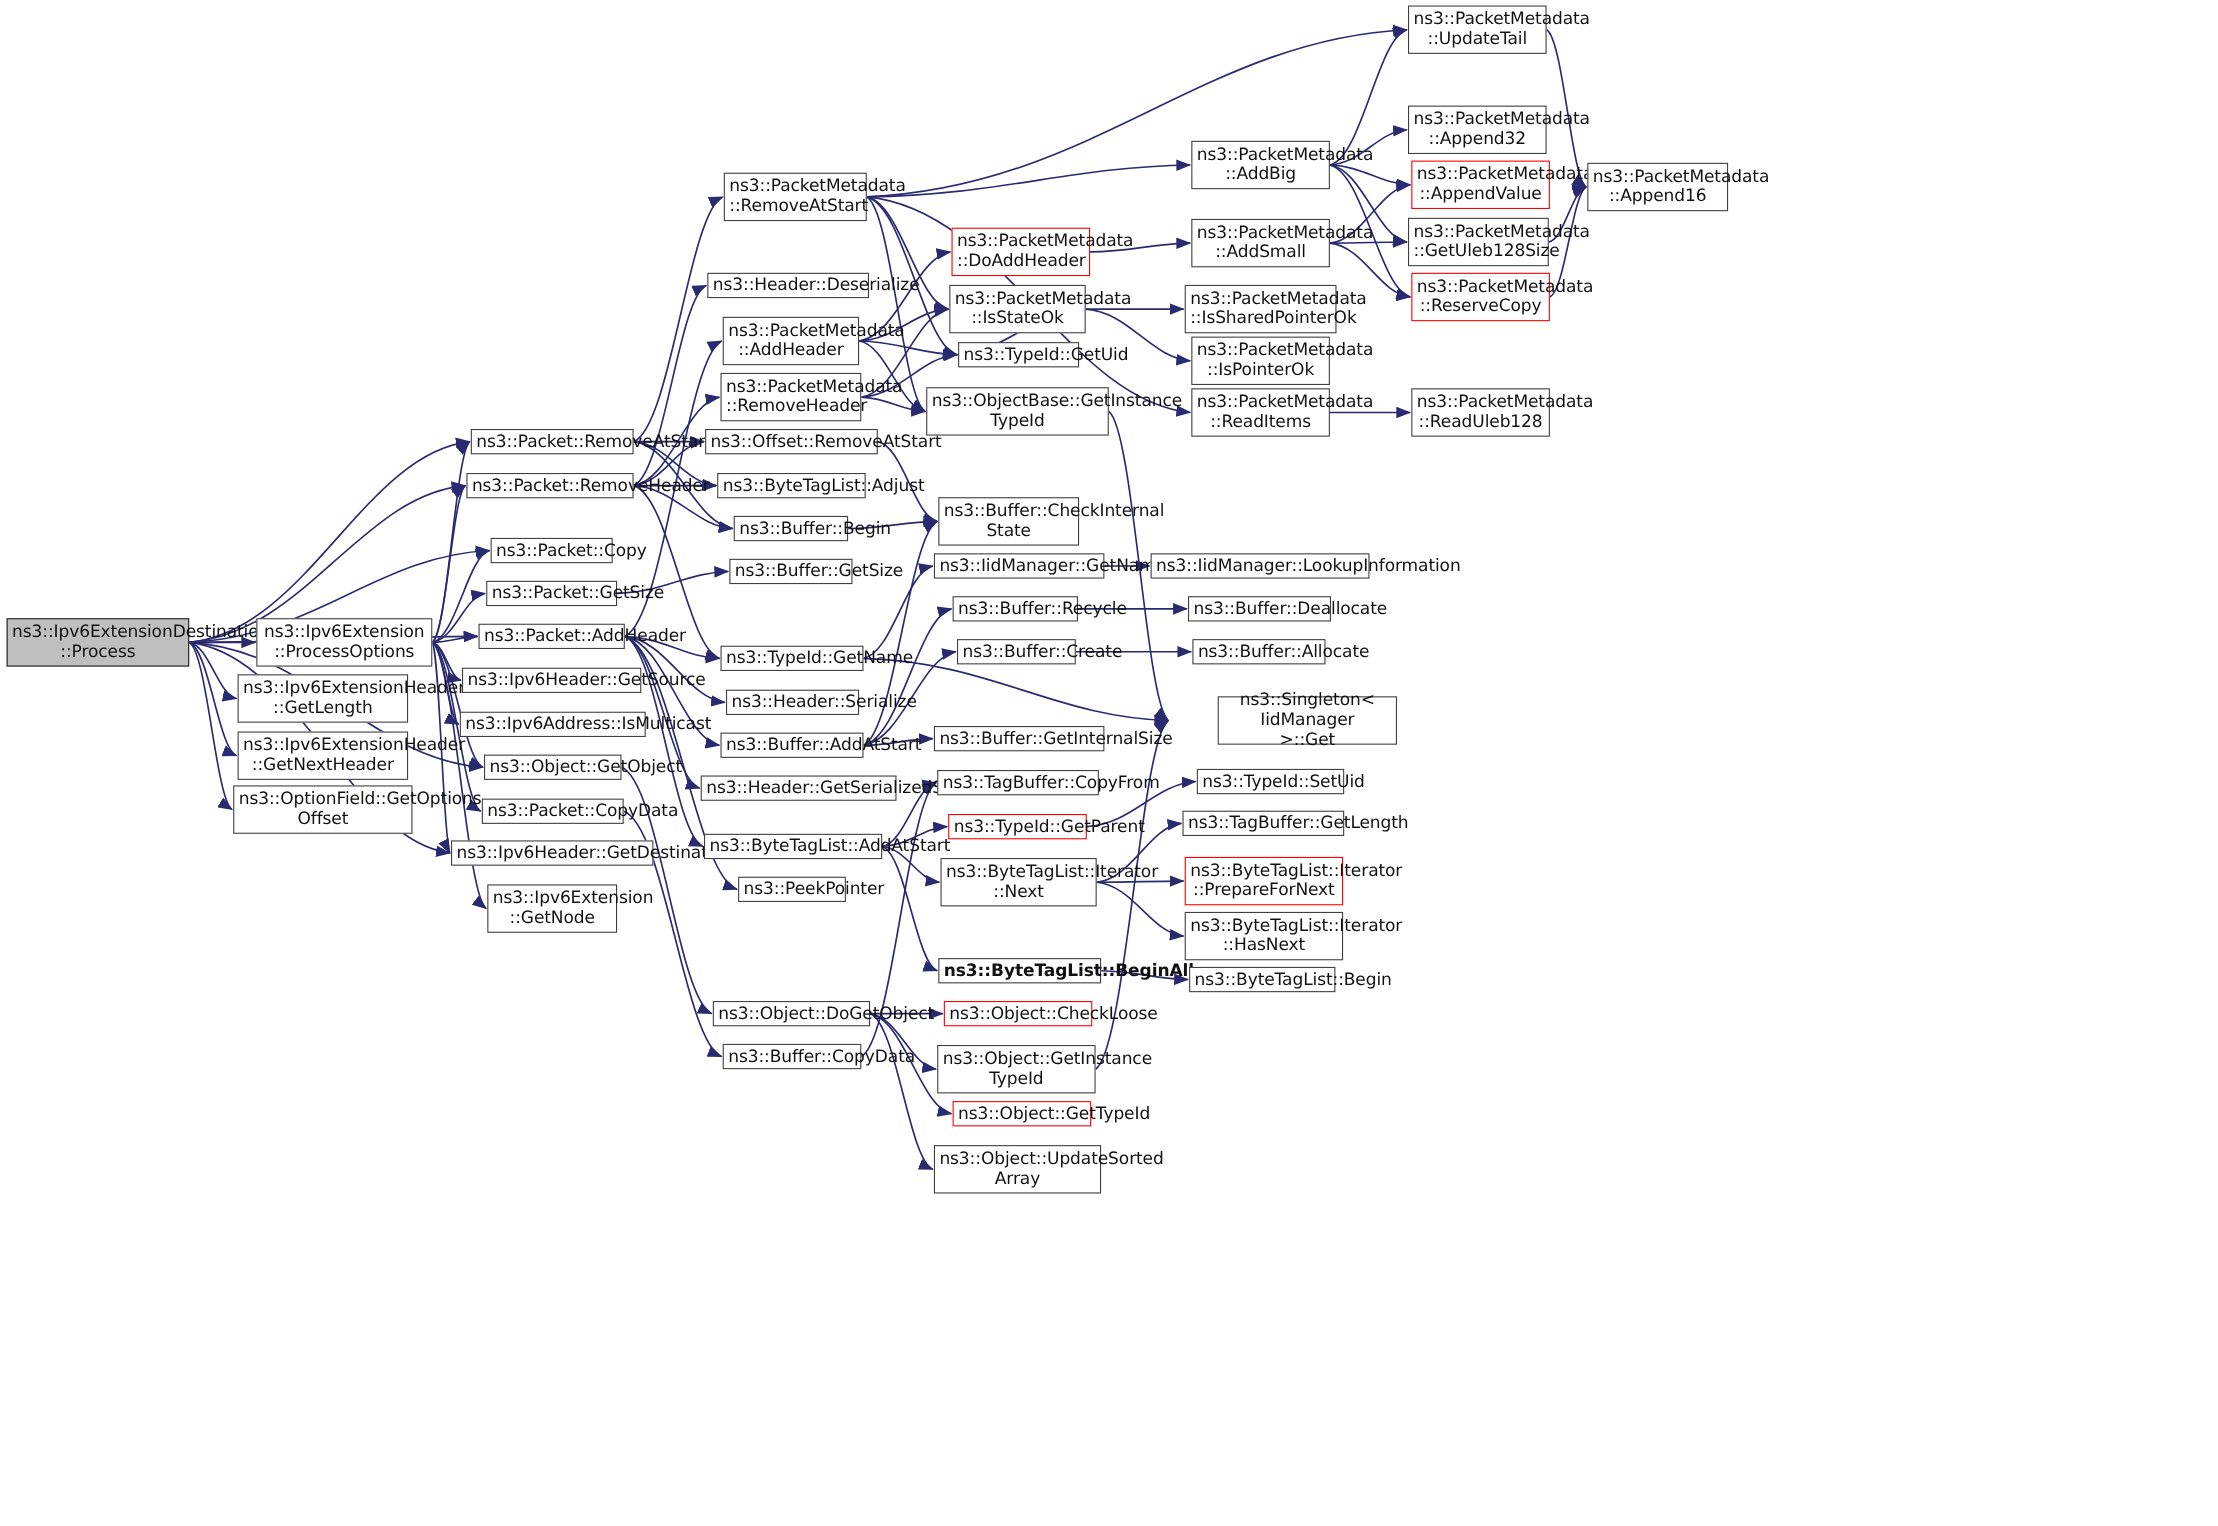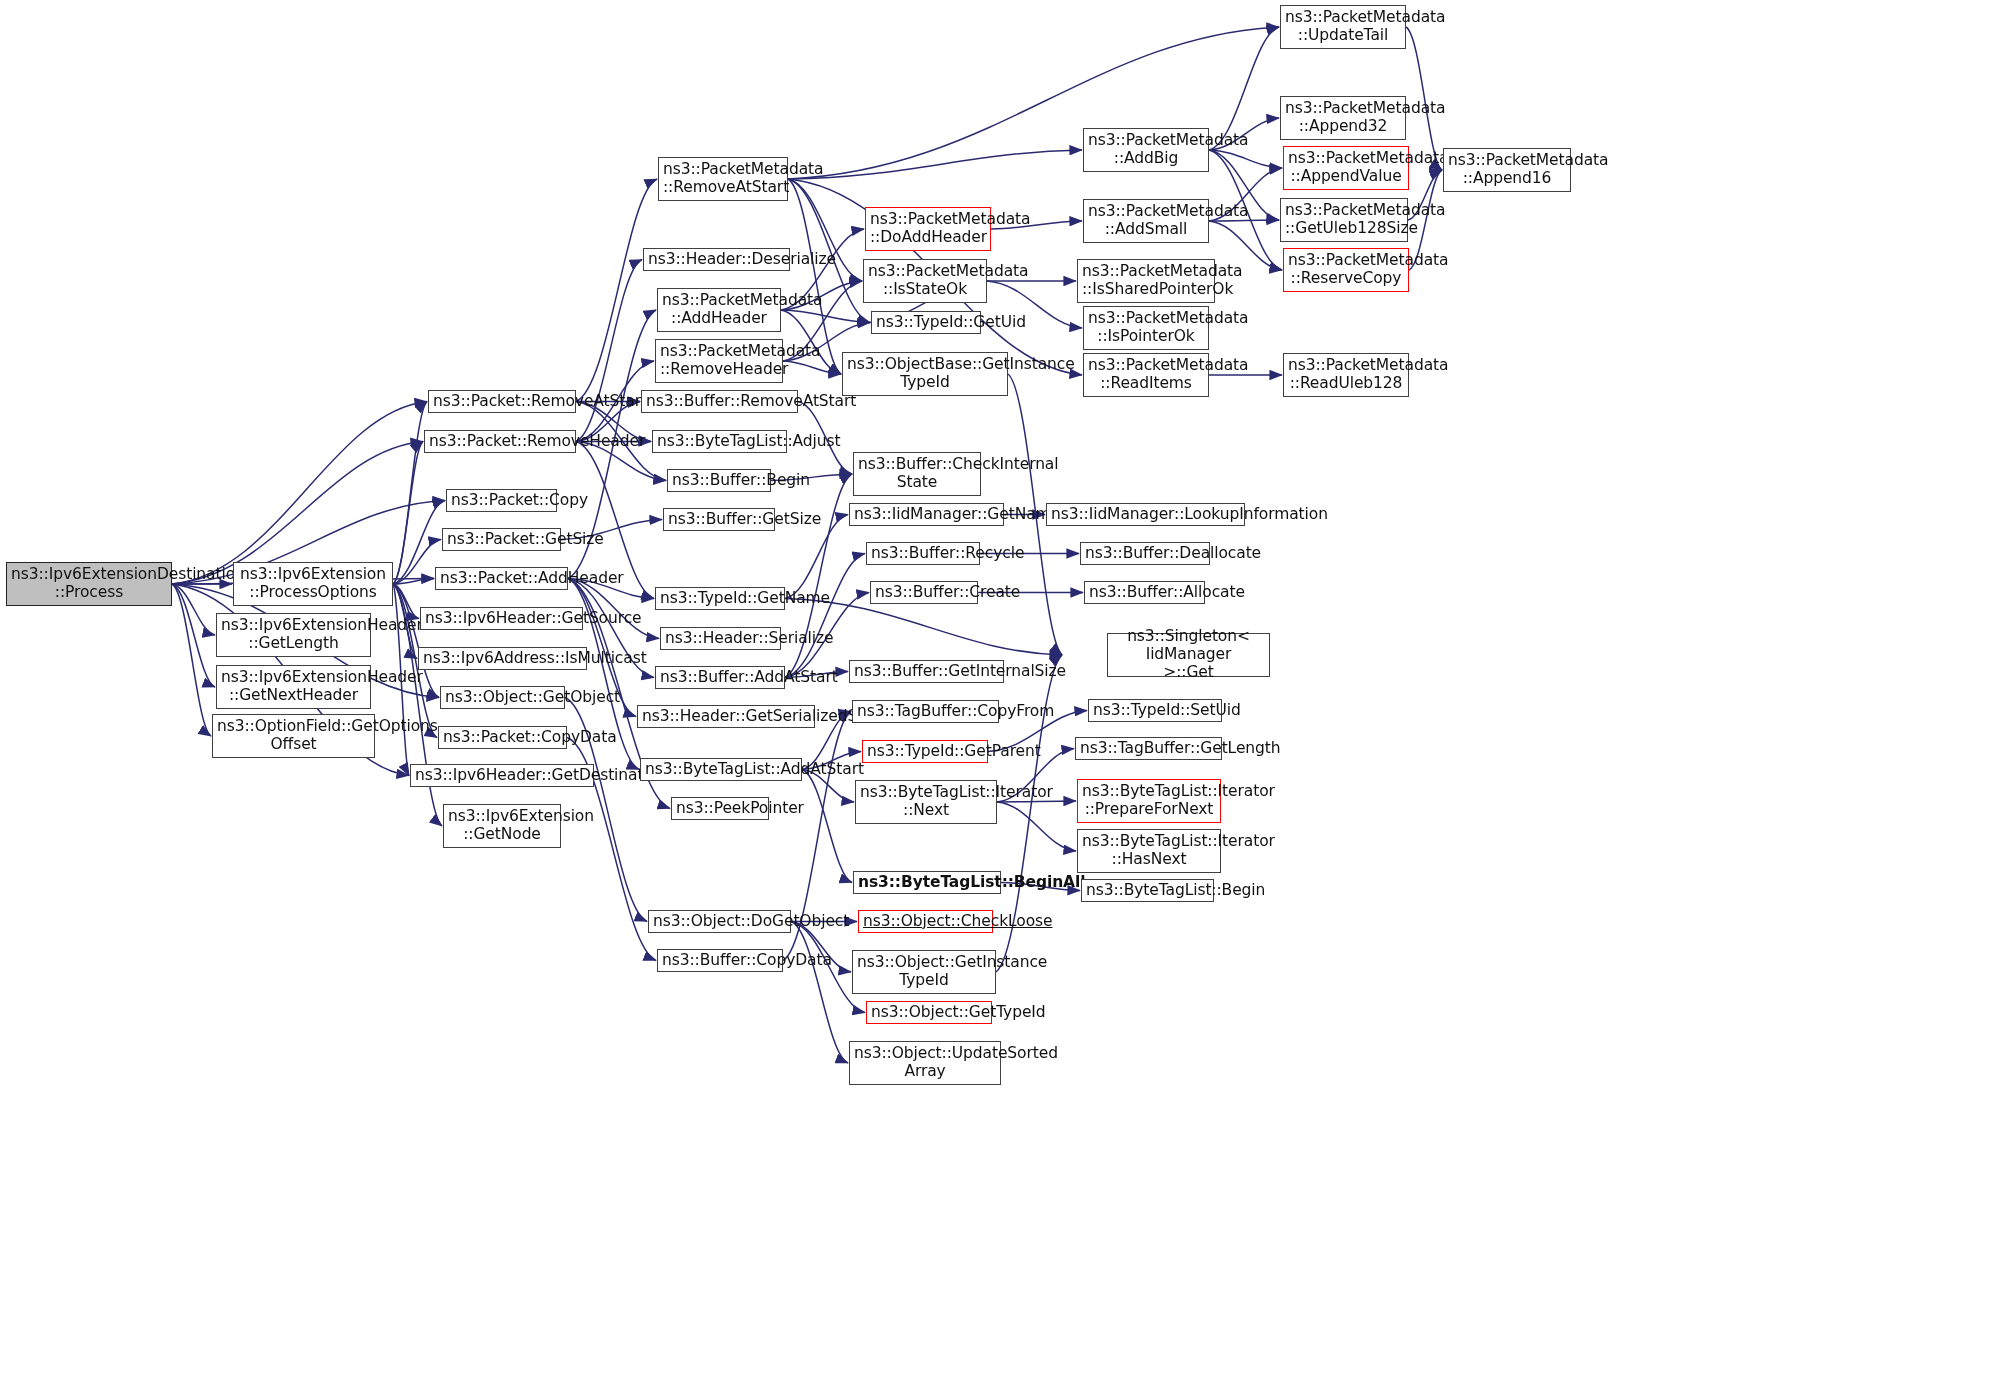--- a/index.html
+++ b/index.html
@@ -146,21 +146,21 @@
       <div class="node" style="left: 410px; top: 764px; width: 184px; height: 23px;"><span>ns3::Ipv6Header::GetDestination</span></div>
       <div class="node" style="left: 443px; top: 804px; width: 118px; height: 44px;"><span>ns3::Ipv6Extension
 ::GetNode</span></div>
       <div class="node" style="left: 658px; top: 157px; width: 130px; height: 44px;"><span>ns3::PacketMetadata
 ::RemoveAtStart</span></div>
       <div class="node" style="left: 643px; top: 248px; width: 147px; height: 23px;"><span>ns3::Header::Deserialize</span></div>
       <div class="node" style="left: 657px; top: 288px; width: 124px; height: 44px;"><span>ns3::PacketMetadata
 ::AddHeader</span></div>
       <div class="node" style="left: 655px; top: 339px; width: 128px; height: 44px;"><span>ns3::PacketMetadata
 ::RemoveHeader</span></div>
-      <div class="node" style="left: 641px; top: 390px; width: 157px; height: 23px;"><span>ns3::Buffer::RemoveAtStart</span></div>
+      <div class="node" style="left: 641px; top: 390px; width: 157px; height: 23px;"><span>ns3::Offset::RemoveAtStart</span></div>
       <div class="node" style="left: 652px; top: 430px; width: 135px; height: 23px;"><span>ns3::ByteTagList::Adjust</span></div>
       <div class="node" style="left: 667px; top: 469px; width: 104px; height: 23px;"><span>ns3::Buffer::Begin</span></div>
       <div class="node" style="left: 663px; top: 508px; width: 112px; height: 23px;"><span>ns3::Buffer::GetSize</span></div>
       <div class="node" style="left: 655px; top: 587px; width: 130px; height: 23px;"><span>ns3::TypeId::GetName</span></div>
       <div class="node" style="left: 660px; top: 627px; width: 121px; height: 23px;"><span>ns3::Header::Serialize</span></div>
       <div class="node" style="left: 655px; top: 666px; width: 130px; height: 23px;"><span>ns3::Buffer::AddAtStart</span></div>
       <div class="node" style="left: 637px; top: 705px; width: 178px; height: 23px;"><span>ns3::Header::GetSerializedSize</span></div>
       <div class="node" style="left: 640px; top: 758px; width: 162px; height: 23px;"><span>ns3::ByteTagList::AddAtStart</span></div>
       <div class="node" style="left: 671px; top: 797px; width: 98px; height: 23px;"><span>ns3::PeekPointer</span></div>
       <div class="node" style="left: 648px; top: 910px; width: 143px; height: 23px;"><span>ns3::Object::DoGetObject</span></div>
@@ -176,21 +176,21 @@
 State</span></div>
       <div class="node" style="left: 849px; top: 503px; width: 155px; height: 23px;"><span>ns3::IidManager::GetName</span></div>
       <div class="node" style="left: 866px; top: 542px; width: 114px; height: 23px;"><span>ns3::Buffer::Recycle</span></div>
       <div class="node" style="left: 870px; top: 581px; width: 108px; height: 23px;"><span>ns3::Buffer::Create</span></div>
       <div class="node" style="left: 849px; top: 660px; width: 155px; height: 23px;"><span>ns3::Buffer::GetInternalSize</span></div>
       <div class="node" style="left: 852px; top: 700px; width: 147px; height: 23px;"><span>ns3::TagBuffer::CopyFrom</span></div>
       <div class="node redbox" style="left: 862px; top: 740px; width: 126px; height: 23px;"><span>ns3::TypeId::GetParent</span></div>
       <div class="node" style="left: 855px; top: 780px; width: 142px; height: 44px;"><span>ns3::ByteTagList::Iterator
 ::Next</span></div>
       <div class="node" style="left: 853px; top: 871px; width: 148px; height: 23px; font-weight: bold;"><span>ns3::ByteTagList::BeginAll</span></div>
-      <div class="node redbox" style="left: 858px; top: 910px; width: 135px; height: 23px; text-decoration: underline;"><span>ns3::Object::CheckLoose</span></div>
+      <div class="node redbox" style="left: 858px; top: 910px; width: 135px; height: 23px;"><span>ns3::Object::CheckLoose</span></div>
       <div class="node" style="left: 852px; top: 950px; width: 144px; height: 44px;"><span>ns3::Object::GetInstance
 TypeId</span></div>
       <div class="node redbox" style="left: 866px; top: 1001px; width: 126px; height: 23px;"><span>ns3::Object::GetTypeId</span></div>
       <div class="node" style="left: 849px; top: 1041px; width: 152px; height: 44px;"><span>ns3::Object::UpdateSorted
 Array</span></div>
       <div class="node" style="left: 1083px; top: 128px; width: 126px; height: 44px;"><span>ns3::PacketMetadata
 ::AddBig</span></div>
       <div class="node" style="left: 1083px; top: 199px; width: 126px; height: 44px;"><span>ns3::PacketMetadata
 ::AddSmall</span></div>
       <div class="node" style="left: 1077px; top: 259px; width: 138px; height: 44px;"><span>ns3::PacketMetadata

